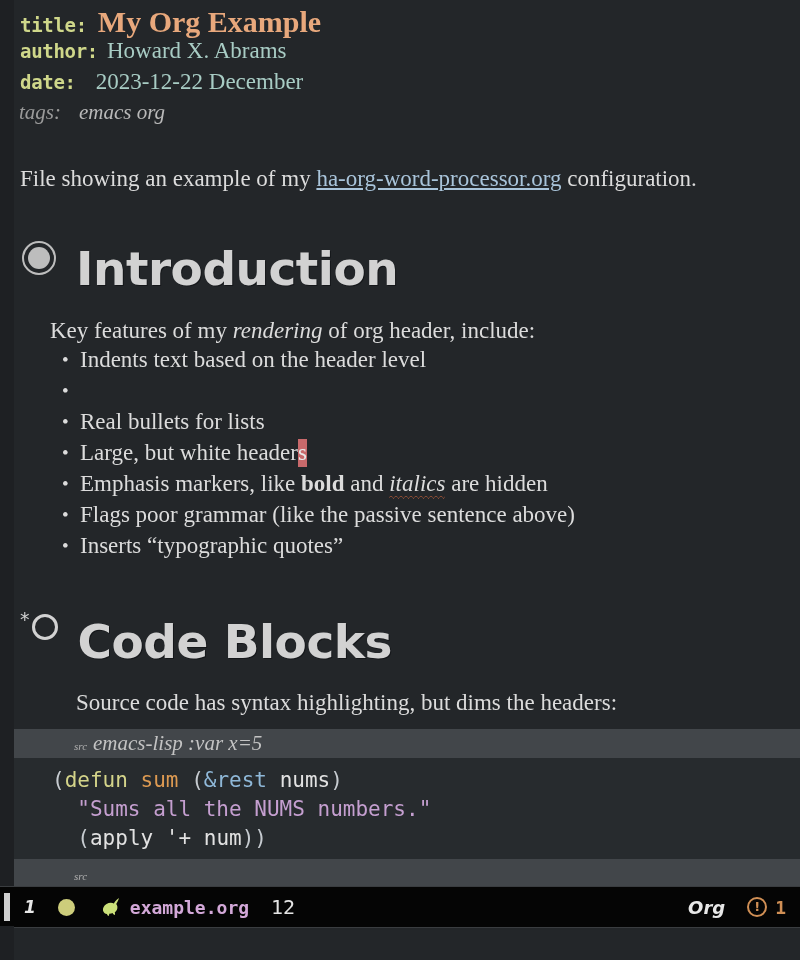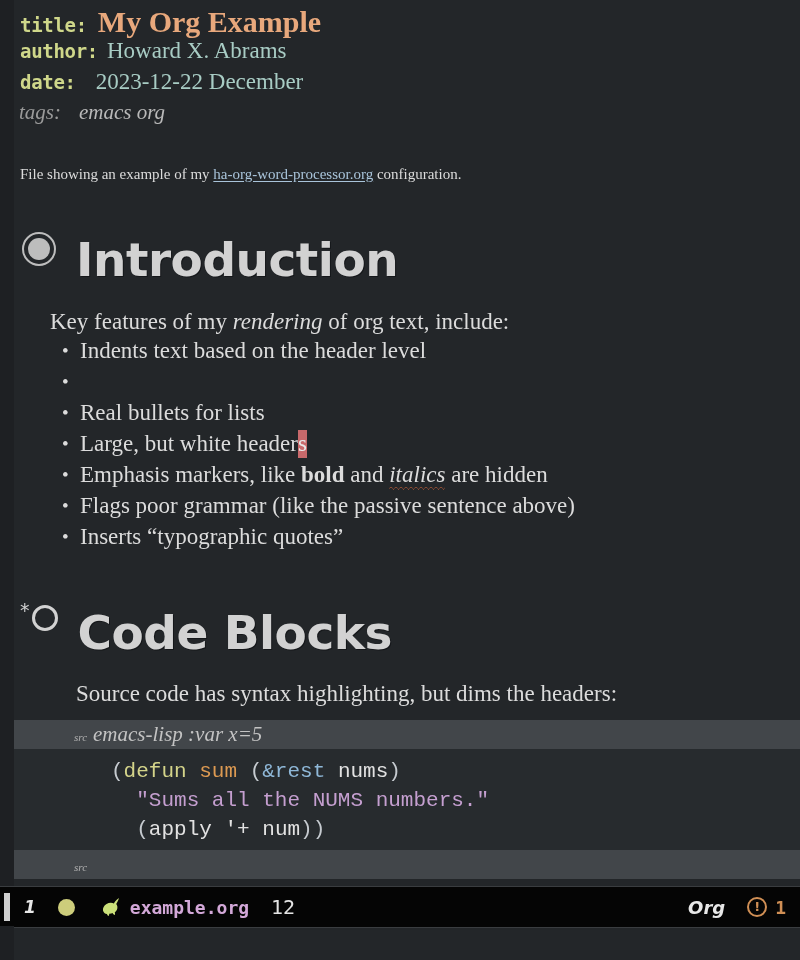--- a/index.html
+++ b/index.html
@@ -109,21 +109,21 @@
     font-family: "Liberation Serif", serif;
     font-style: italic;
     font-size: 21px;
     color: #b9b9b9;
     margin-left: 18px;
   }
 
   
   .intro {
     padding-left: 20px;
-    font-size: 15px;
+    font-size: 23px;
     margin-top: 36px;
     color: #dcdcdc;
     white-space: nowrap;
   }
   .link {
     color: #a9c4da;
     text-decoration: underline;
     text-underline-offset: 2px;
   }
 
@@ -267,21 +267,21 @@
     color: #b0b0b0;
     margin-right: 6px;
   }
   .src-body {
     background: #272b2e;
     padding: 8px 0 6px 0;
     font-family: "DejaVu Sans Mono", monospace;
     font-size: 21px;
     line-height: 29px;
   }
-  .src-line { padding-left: 111px; white-space: pre; font-family: Liberation Mono, monospace; }
+  .src-line { padding-left: 52px; white-space: pre; }
   .t-paren   { color: #c6cbd0; }
   .t-kw      { color: #d4d48a; }
   .t-fn      { color: #dd9a52; }
   .t-arg     { color: #8fb8d8; }
   .t-var     { color: #e2e2e2; }
   .t-str     { color: #c59fd0; }
 
   
   #modeline {
     flex: 0 0 40px;
@@ -414,21 +414,21 @@
         </div>
       </div>
 
       <div class="intro"><span>File showing an example of my </span><a class="link" href="#">ha-org-word-processor.org</a><span> configuration.</span></div>
 
       <div class="h1">
         <span class="bullet-ring"></span>
         <span class="htext">Introduction</span>
       </div>
 
-      <div class="body-l1"><span>Key features of my </span><span class="ital">rendering</span><span> of org text, include:</span></div>
+      <div class="body-l1"><span>Key features of my </span><span class="ital">rendering</span><span> of org header, include:</span></div>
 
       <ul class="list">
 
         <li>
           <span class="dot">•</span>
           <span class="txt">Indents text based on the header level</span>
         </li>
 
         <li>
           <span class="dot">•</span>

